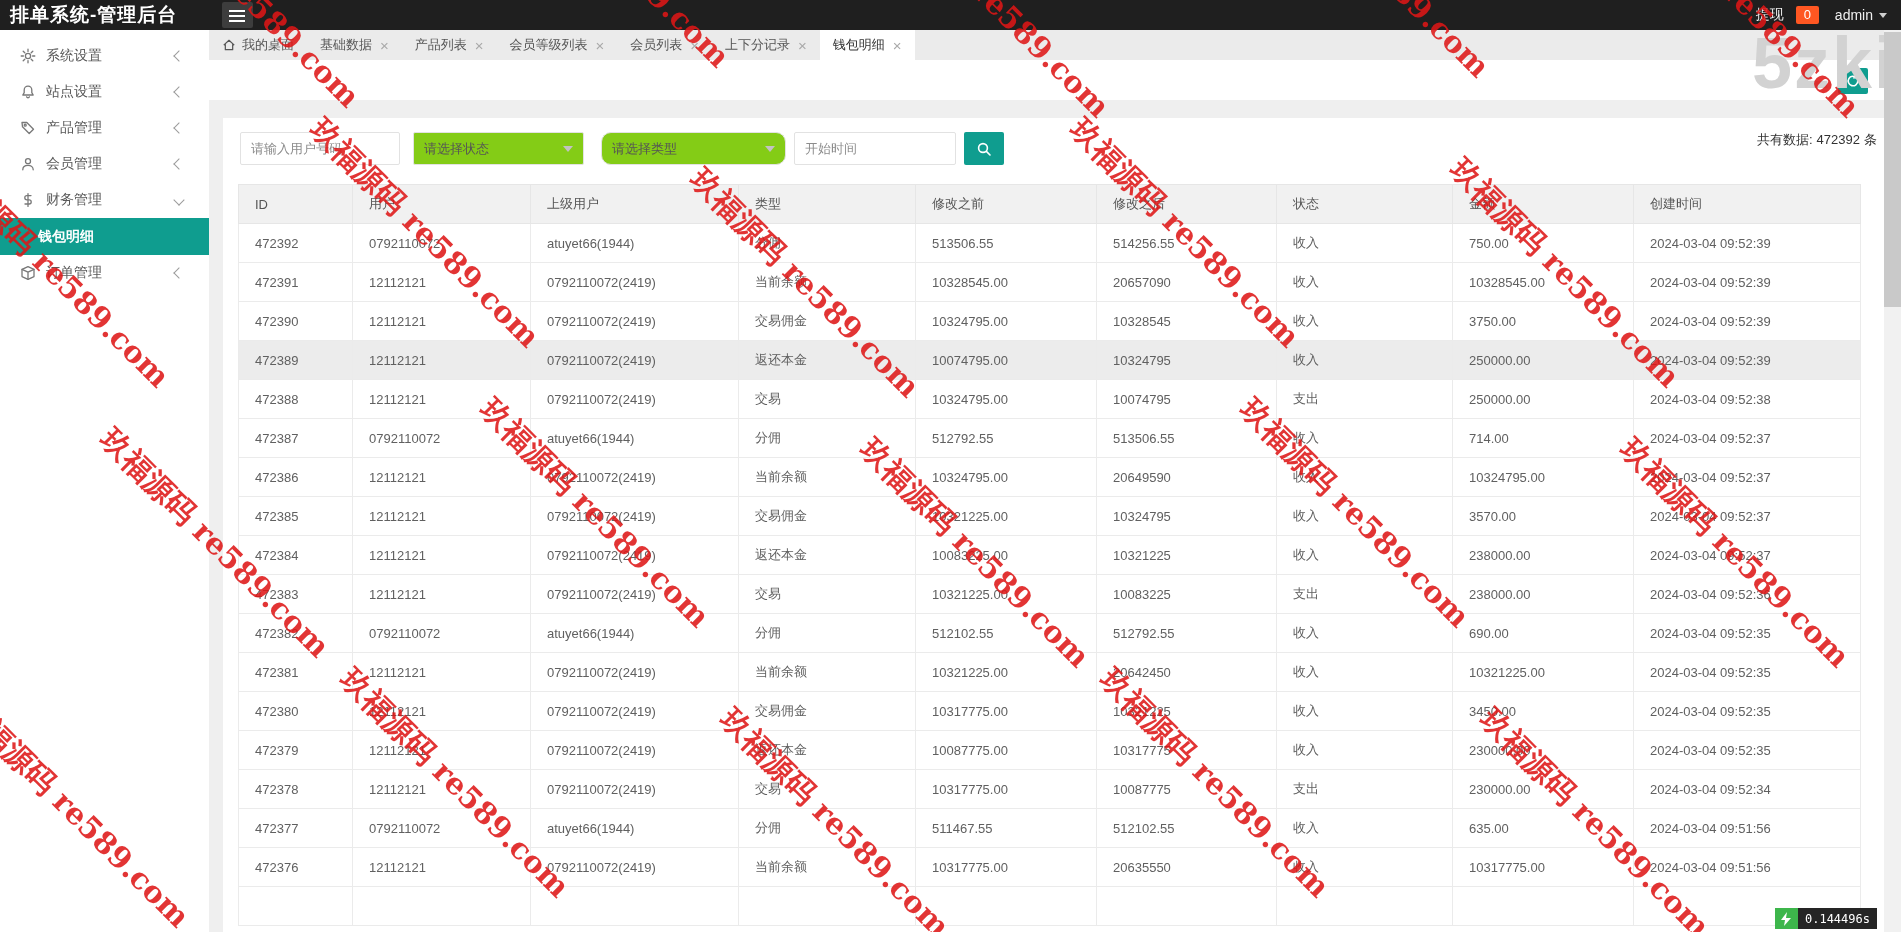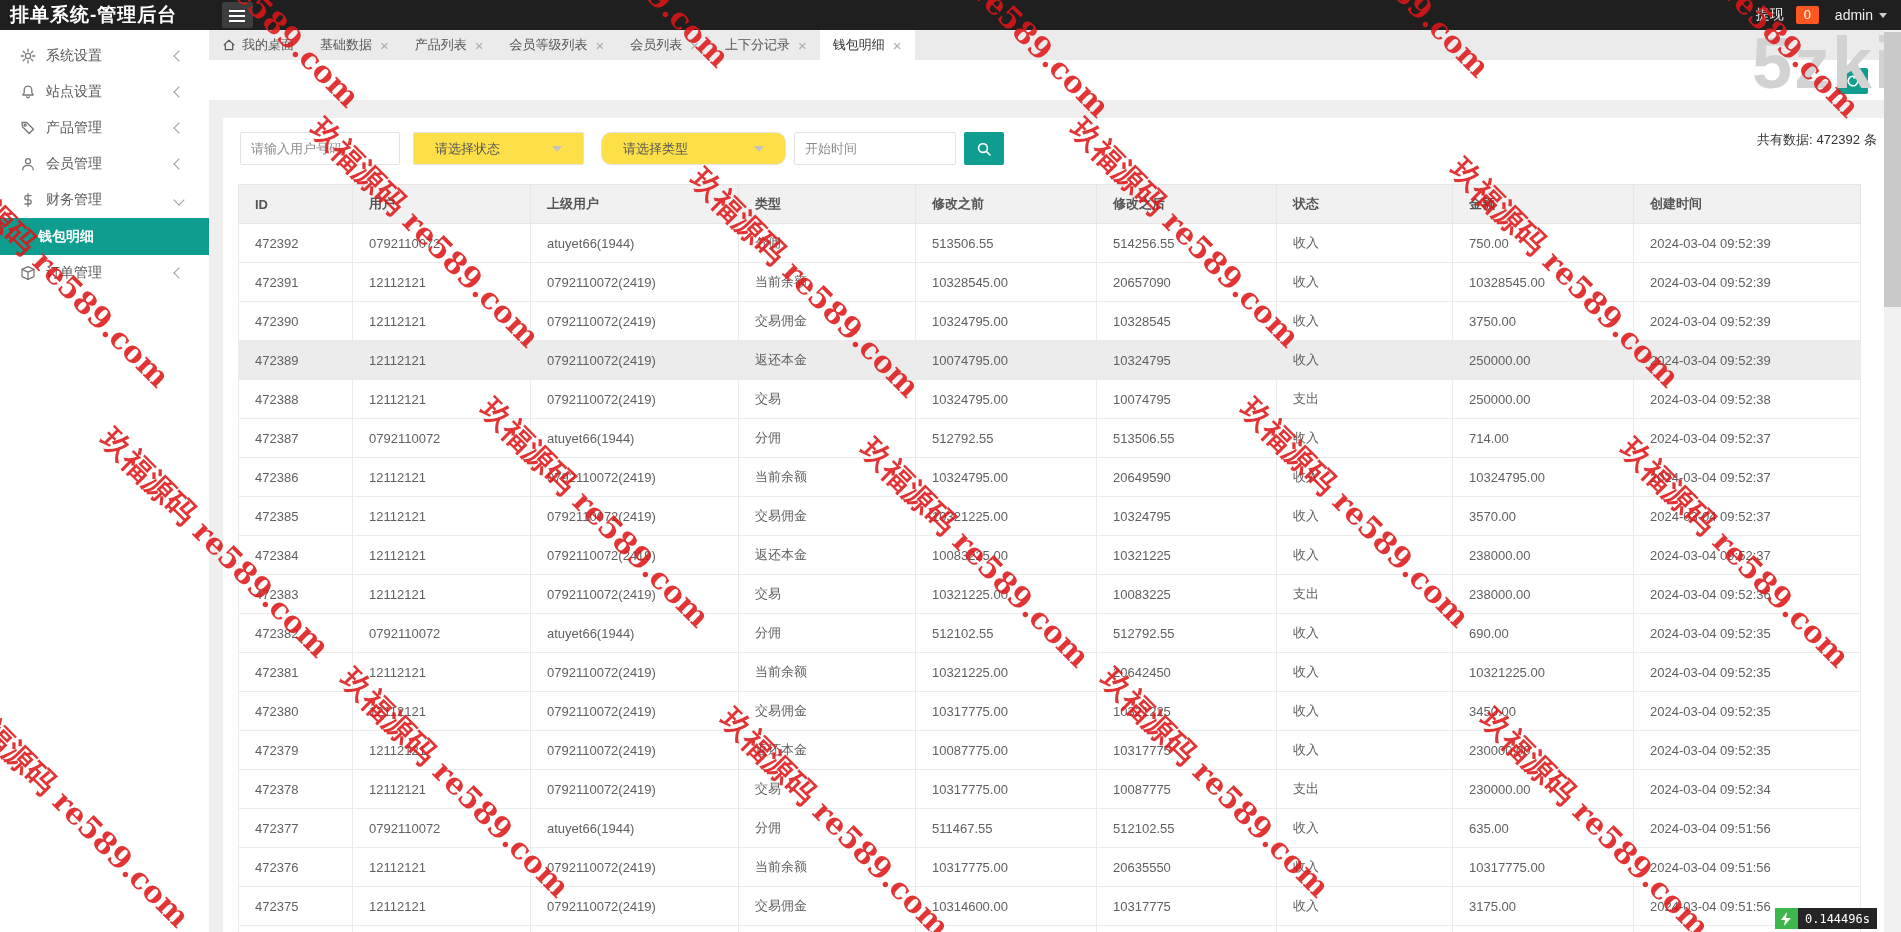--- a/index.html
+++ b/index.html
@@ -37,30 +37,30 @@
   .chev.down{transform:rotate(45deg);}
   .sub-item{height:37px;display:flex;align-items:center;padding-left:38px;font-size:14px;color:#595959;cursor:pointer;}
   .sub-item.active{background:#0f9d8f;color:#fff;font-weight:bold;}
   
   .card{position:absolute;left:223px;top:118px;width:1661px;height:814px;background:#fff;z-index:2;}
   .filters{position:absolute;left:17px;top:14px;display:flex;align-items:center;}
   .f-in{height:33px;border:1px solid #e2e2e2;border-radius:2px;box-sizing:border-box;padding:0 10px;font-size:13px;color:#666;outline:none;background:#fff;font-family:inherit;}
   .f-in::placeholder{color:#8c8c8c;opacity:1;}
   .w160{width:160px;margin-right:13px;}
   .w162{width:162px;margin-right:8px;}
-  .f-sel{height:33px;border:1px solid #e2e2e2;border-radius:2px;box-sizing:border-box;background:#fde047;display:flex;align-items:center;justify-content:space-between;padding:0 21px;font-size:13px;color:#555;cursor:pointer;}
+  .f-sel{height:33px;border:1px solid #e2e2e2;border-radius:2px;box-sizing:border-box;background:#84cc16;display:flex;align-items:center;justify-content:space-between;padding:0 10px;font-size:13px;color:#555;cursor:pointer;}
   .sel-status{width:171px;margin-right:17px;}
   .sel-type{width:185px;margin-right:8px;border-radius:10px;}
   .caret{width:0;height:0;border-left:5px solid transparent;border-right:5px solid transparent;border-top:6px solid #c2c2c2;}
   .search{width:40px;height:33px;background:#0f9d8f;border:none;border-radius:2px;cursor:pointer;display:flex;align-items:center;justify-content:center;}
   .total{position:absolute;top:13px;right:7px;font-size:13px;color:#333;}
   .total span{margin-left:4px;}
   
   table.grid{position:absolute;left:15px;top:66px;width:1622px;border-collapse:collapse;table-layout:fixed;font-size:13px;color:#606060;}
-  .grid th{height:38px;background:#f1f1f1;border:1px solid #e6e6e6;font-weight:bold;color:#555;text-align:left;padding:0 6px 0 16px;}
+  .grid th{height:38px;background:#f1f1f1;border:1px solid #e6e6e6;font-weight:normal;color:#555;text-align:left;padding:0 6px 0 16px;}
   .grid td{height:38px;border:1px solid #ebebeb;padding:0 6px 0 16px;background:#fff;white-space:nowrap;overflow:hidden;}
   .grid tr.hover td{background:#ececec;}
   
   .vscroll{position:absolute;right:0;top:30px;bottom:0;width:17px;background:#f1f1f1;z-index:6;}
   .vthumb{position:absolute;left:0;top:2px;width:17px;height:275px;background:#c9c9c9;}
   
   .brand{position:absolute;left:1752px;top:22px;font-size:72px;font-weight:bold;color:#d2d2d2;z-index:3;letter-spacing:2px;pointer-events:none;}
   .wm-layer{position:absolute;left:0;top:0;width:1901px;height:932px;z-index:9;pointer-events:none;overflow:hidden;}
   .wm{position:absolute;font-family:"DejaVu Serif","Liberation Serif",serif;font-size:30px;font-weight:bold;color:rgba(222,22,22,0.87);white-space:nowrap;transform:rotate(45deg);transform-origin:0 0;}
   
@@ -419,31 +419,20 @@
           <td>472376</td>
           <td>12112121</td>
           <td>0792110072(2419)</td>
           <td>当前余额</td>
           <td>10317775.00</td>
           <td>20635550</td>
           <td>收入</td>
           <td>10317775.00</td>
           <td>2024-03-04 09:51:56</td>
         </tr>
-        <tr class="">
-          <td>472375</td>
-          <td>12112121</td>
-          <td>0792110072(2419)</td>
-          <td>交易佣金</td>
-          <td>10314600.00</td>
-          <td>10317775</td>
-          <td>收入</td>
-          <td>3175.00</td>
-          <td>2024-03-04 09:51:56</td>
-        </tr>
         <tr>
           <td></td>
           <td></td>
           <td></td>
           <td></td>
           <td></td>
           <td></td>
           <td></td>
           <td></td>
           <td></td>

